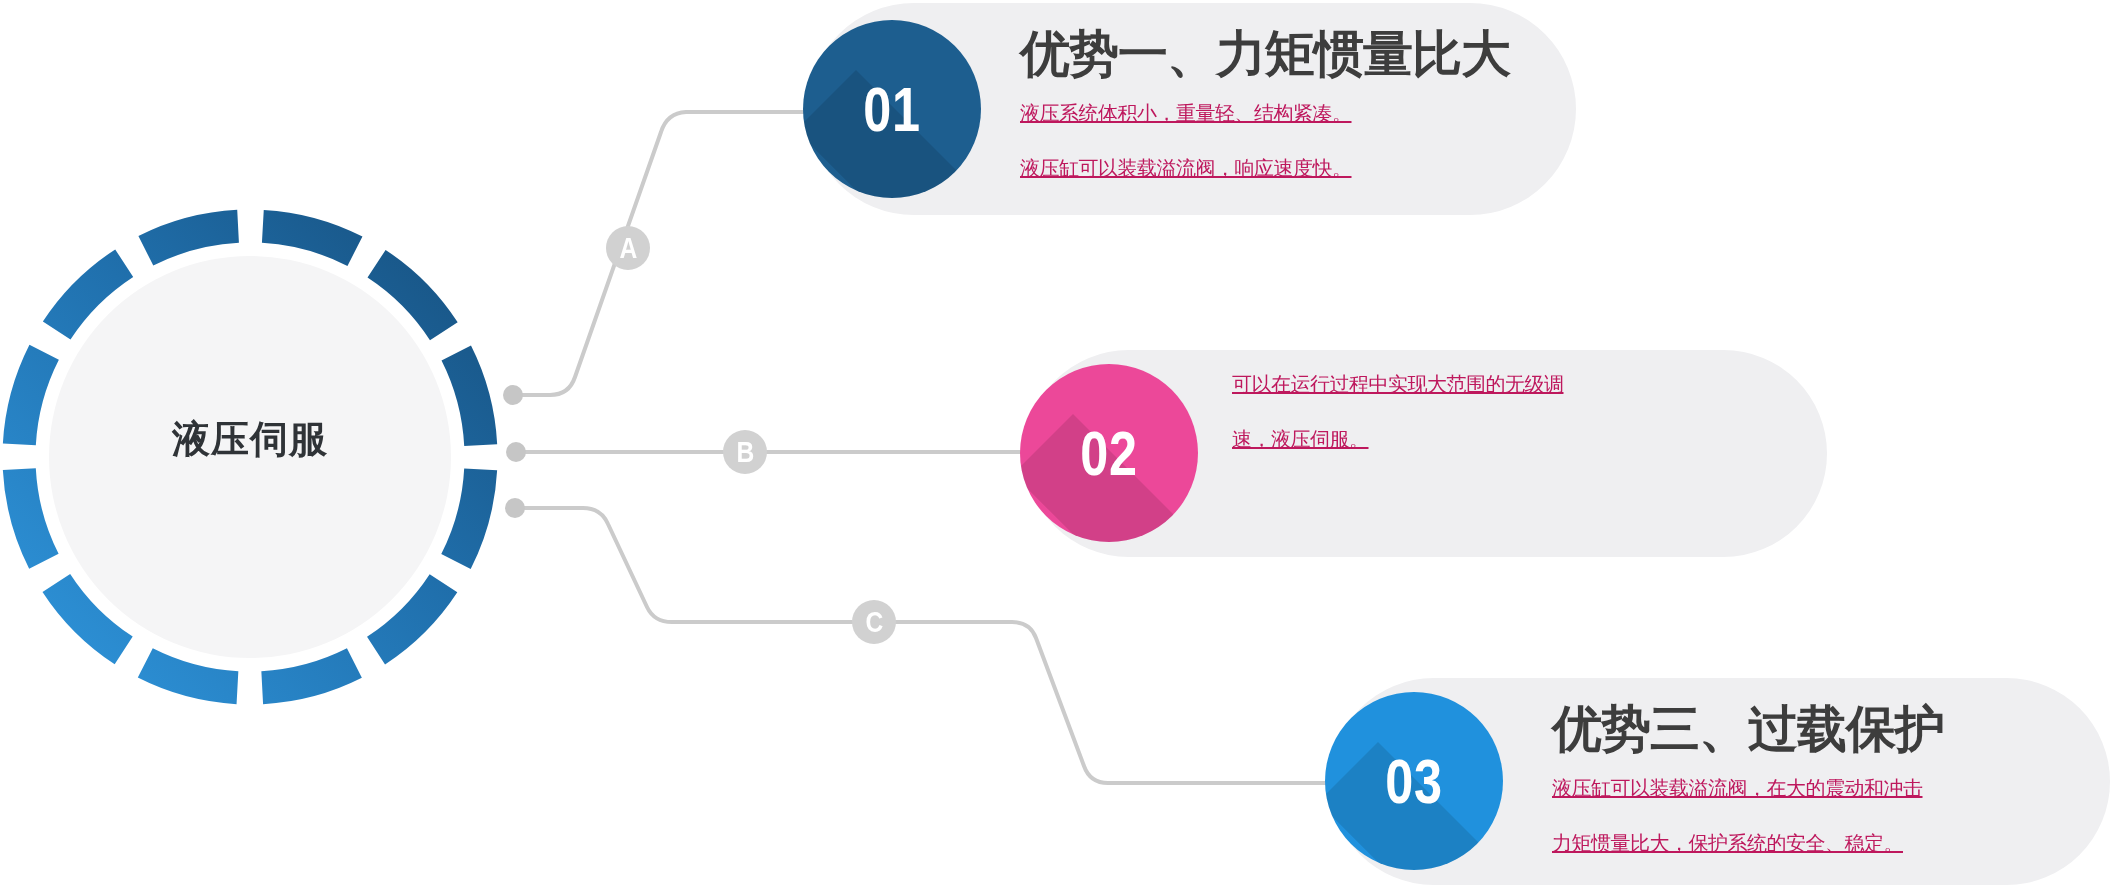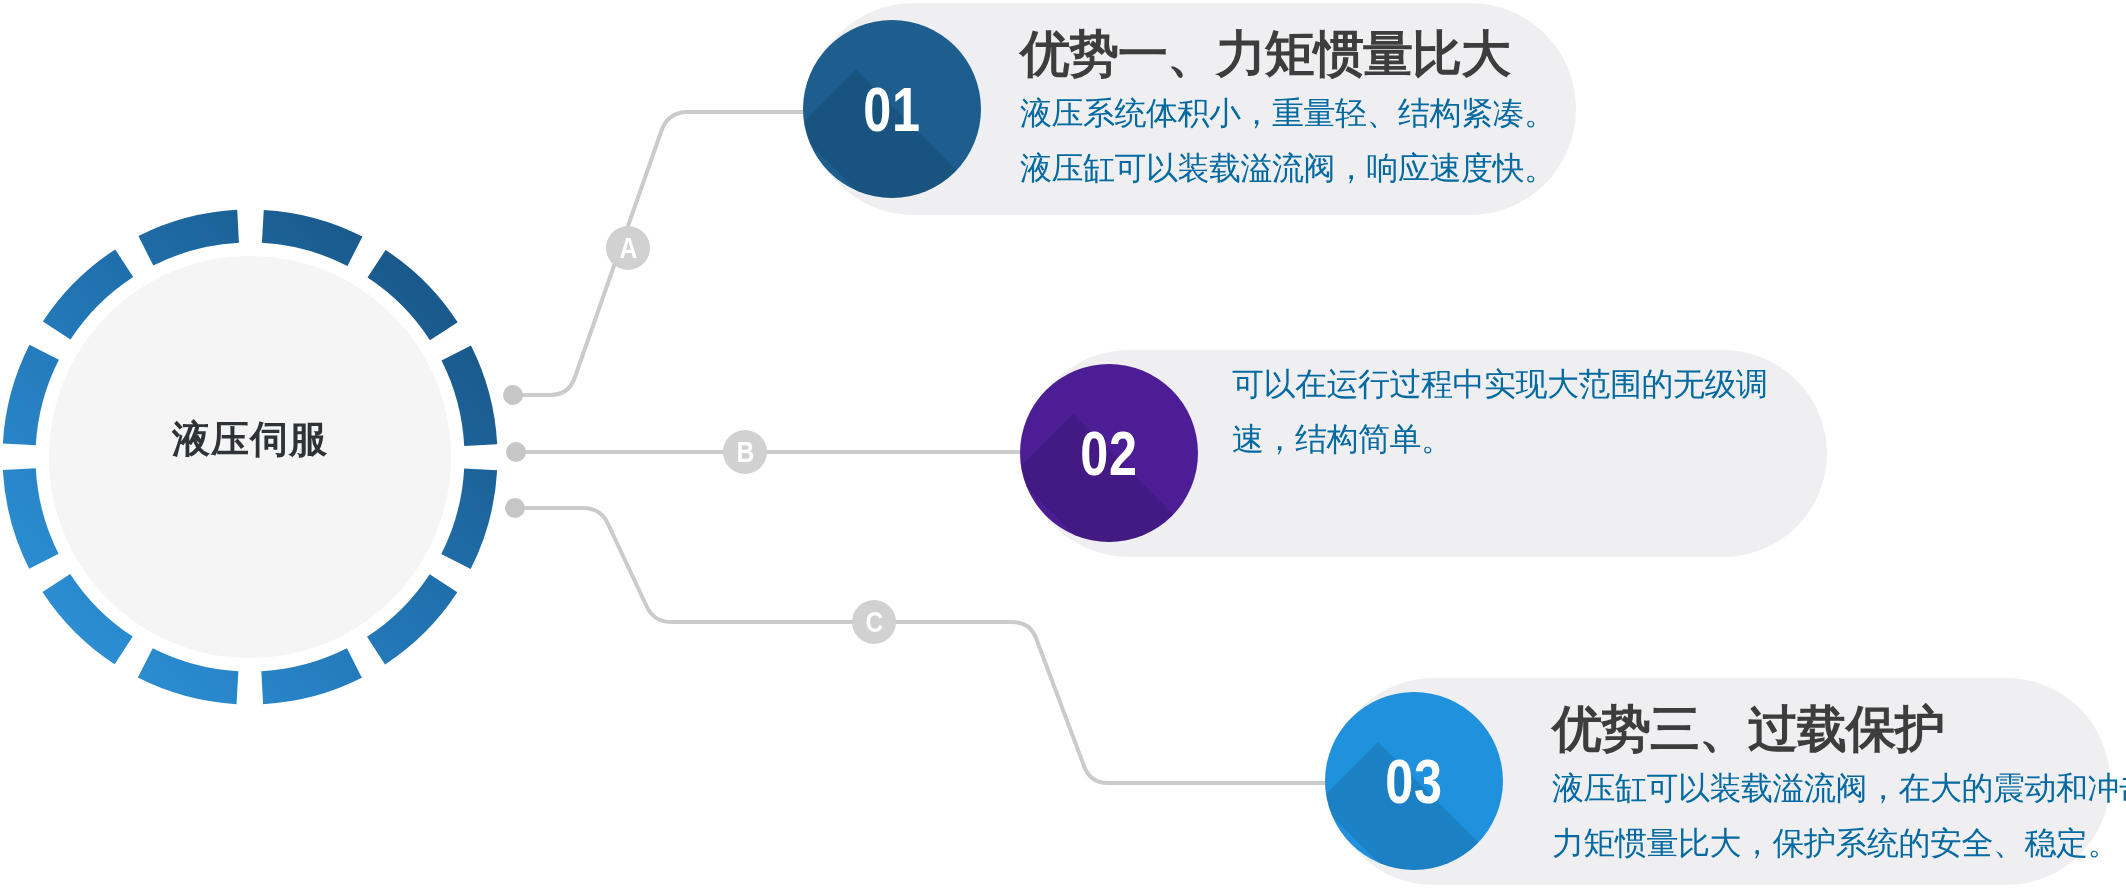--- a/index.html
+++ b/index.html
@@ -25,42 +25,43 @@
   }
   .card-1{left:808px;top:3px;width:768px;height:212px;border-radius:106px;}
   .card-2{left:1025px;top:350px;width:802px;height:207px;border-radius:104px;}
   .card-3{left:1330px;top:678px;width:780px;height:207px;border-radius:104px;}
 
   .num-circle{
     position:absolute;left:-5px;width:178px;height:178px;border-radius:50%;
     overflow:hidden;display:flex;align-items:center;justify-content:center;
   }
   .card-1 .num-circle{top:17px;background:#1d5e8f;}
-  .card-2 .num-circle{top:14px;background:#4c1d95;}
+  .card-2 .num-circle{top:14px;background:#ec4899;}
   .card-3 .num-circle{top:14px;background:#2091dd;}
   .num-circle::after{ 
     content:"";position:absolute;left:30%;top:28%;width:170%;height:48%;
     background:rgba(0,0,0,0.11);transform-origin:0 0;transform:rotate(45deg);
   }
   .num-text{
     position:relative;z-index:1;color:#ffffff;font-size:63px;font-weight:bold;
     transform:scaleX(0.8);letter-spacing:1px;
   }
 
   .card-text{position:absolute;top:0;right:26px;}
   .card-1 .card-text{left:212px;}
   .card-2 .card-text{left:207px;}
   .card-3 .card-text{left:222px;}
   .card-title{
     margin-top:26px;font-size:50px;line-height:50px;font-weight:bold;
     color:#3d3d3d;letter-spacing:-1px;white-space:nowrap;
   }
   .card-line{
-    font-size:32px;line-height:55px;color:#0369a1;letter-spacing:-0.5px;
+    font-size:20px;line-height:55px;color:#be185d;letter-spacing:-0.5px;
     white-space:nowrap;
+    text-decoration:underline;
   }
   .card-line.first{margin-top:7px;}
 
   
   .cbadge{
     position:absolute;width:44px;height:44px;border-radius:50%;z-index:2;
     background:#d1d1d1;display:flex;align-items:center;justify-content:center;
   }
   .cbadge-a{left:606px;top:226px;}
   .cbadge-b{left:723px;top:430px;}
@@ -110,21 +111,21 @@
       <div class="card-line">液压缸可以装载溢流阀，响应速度快。</div>
     </div>
   </div>
 
   <div class="card card-2">
     <div class="num-circle">
       <span class="num-text">02</span>
     </div>
     <div class="card-text">
       <div class="card-line first">可以在运行过程中实现大范围的无级调</div>
-      <div class="card-line">速，结构简单。</div>
+      <div class="card-line">速，液压伺服。</div>
     </div>
   </div>
 
   <div class="card card-3">
     <div class="num-circle">
       <span class="num-text">03</span>
     </div>
     <div class="card-text">
       <div class="card-title">优势三、过载保护</div>
       <div class="card-line first">液压缸可以装载溢流阀，在大的震动和冲击</div>

